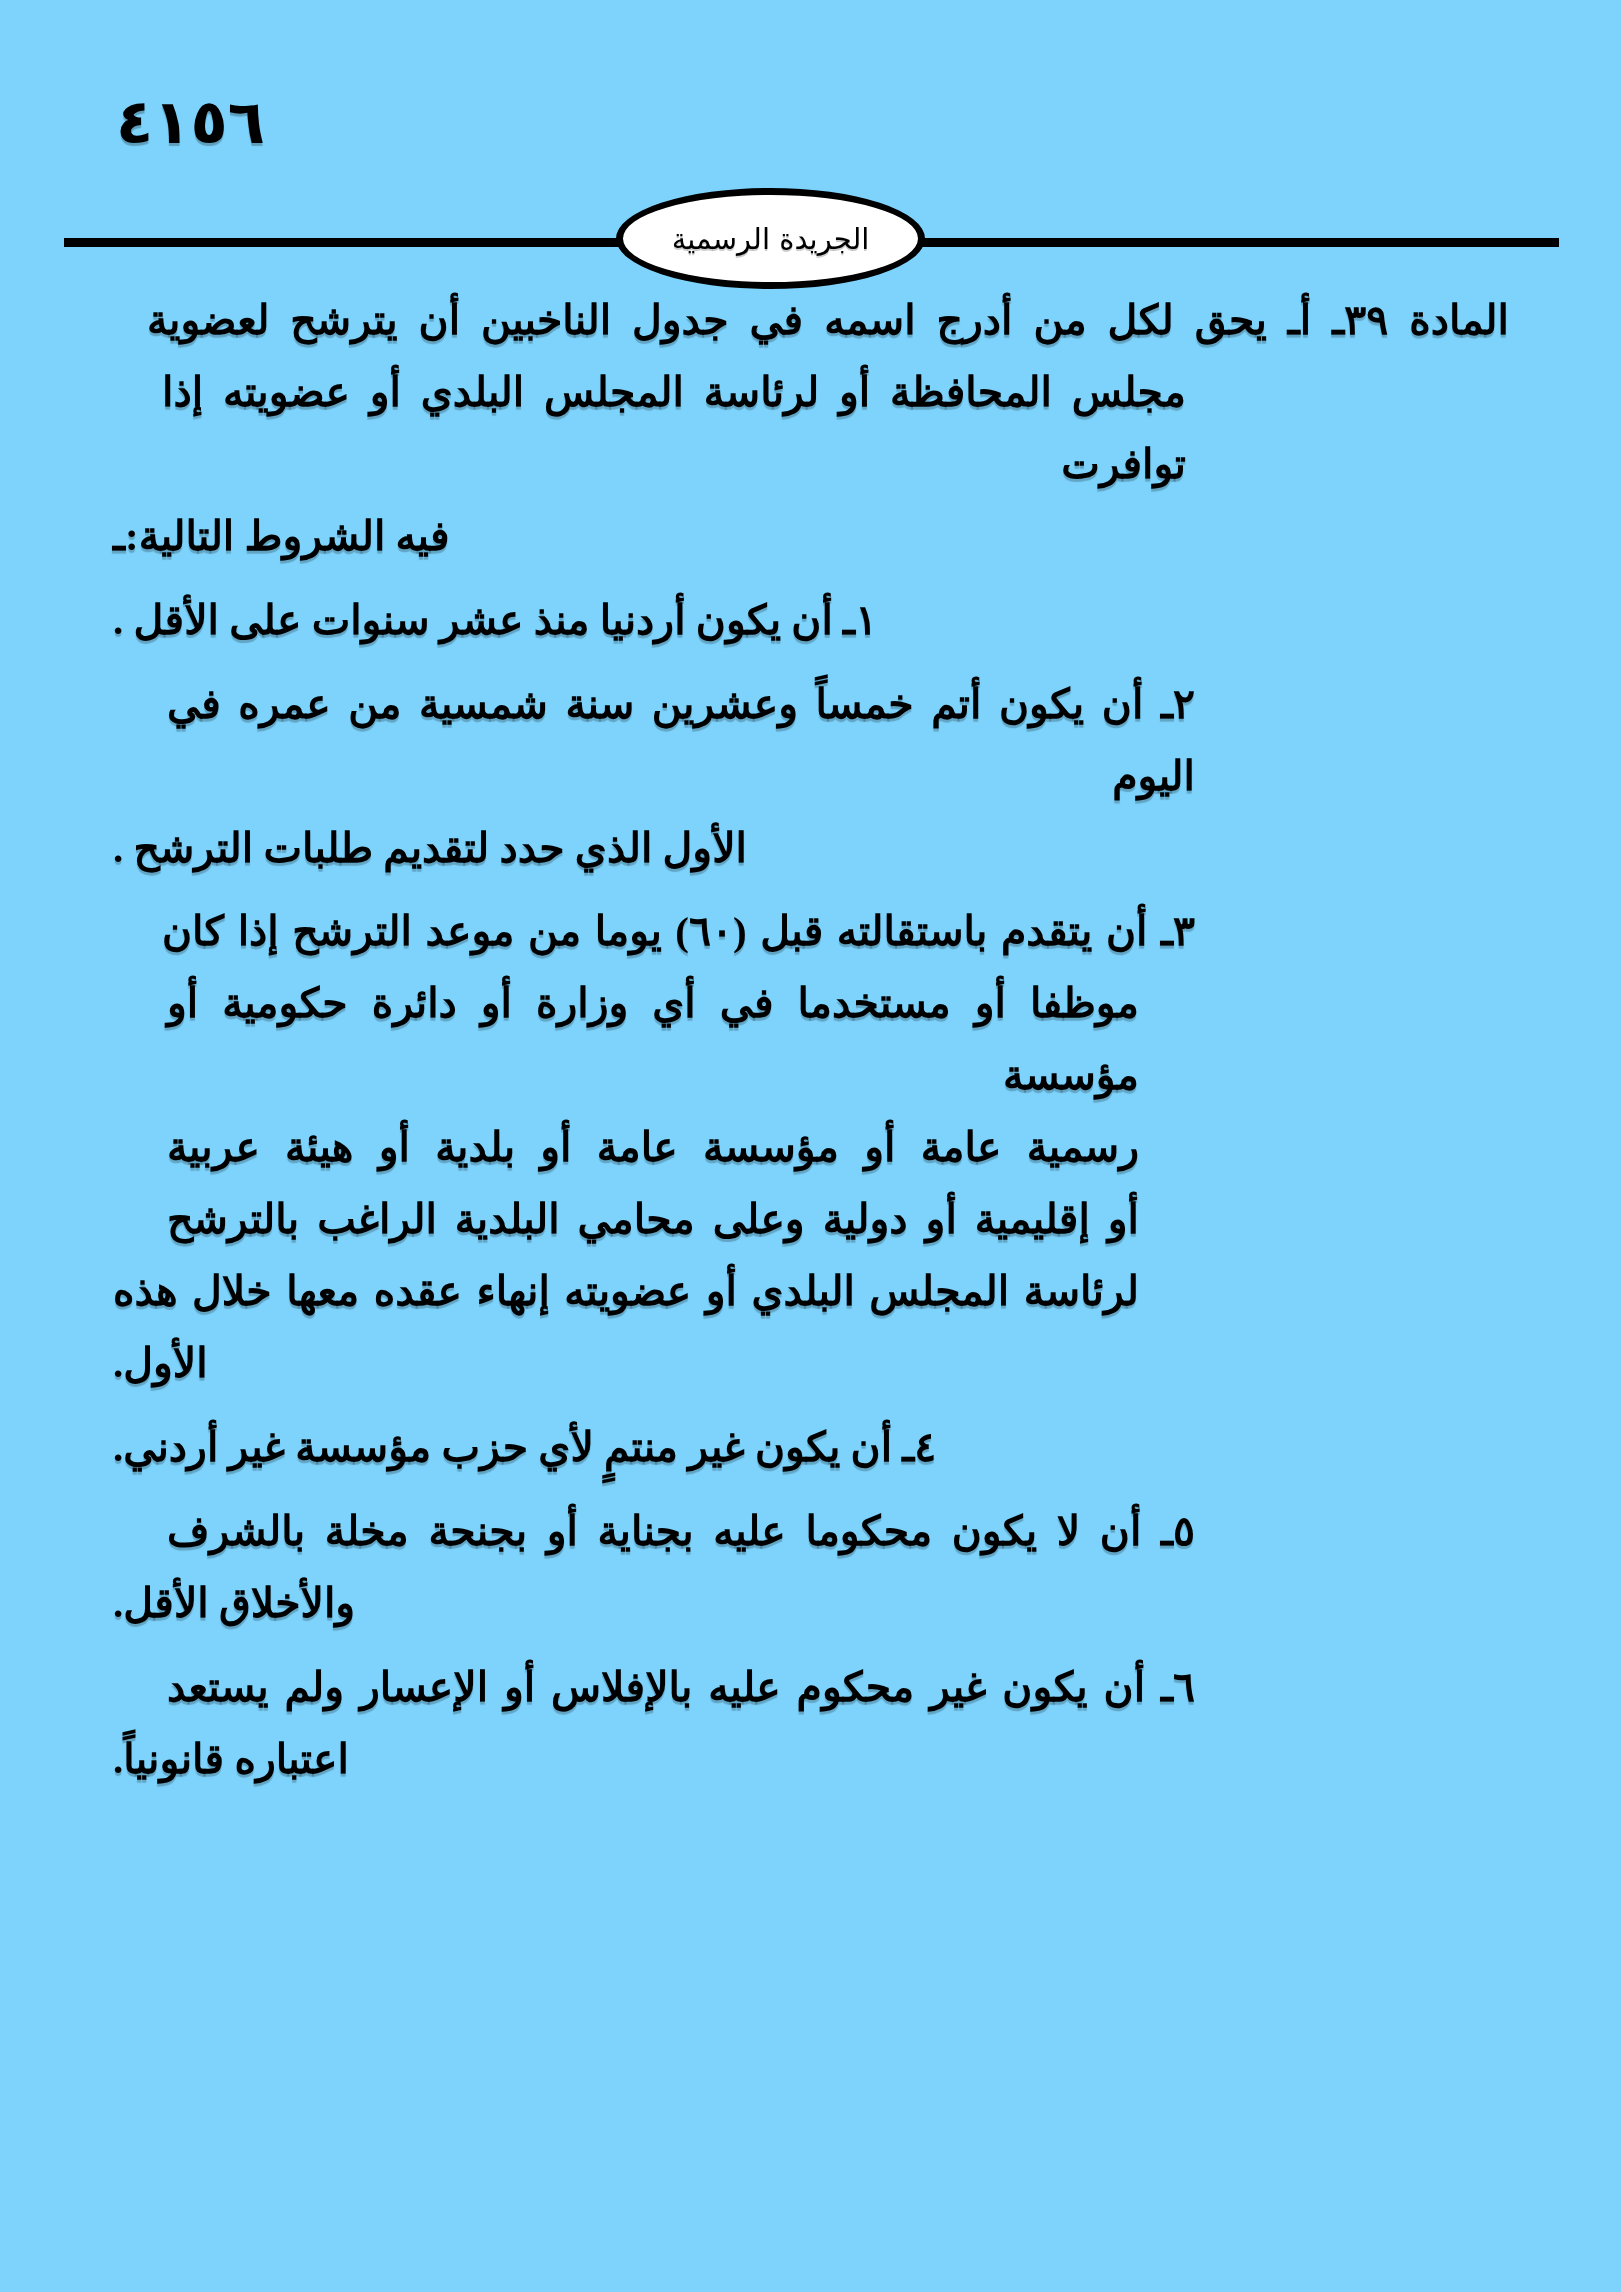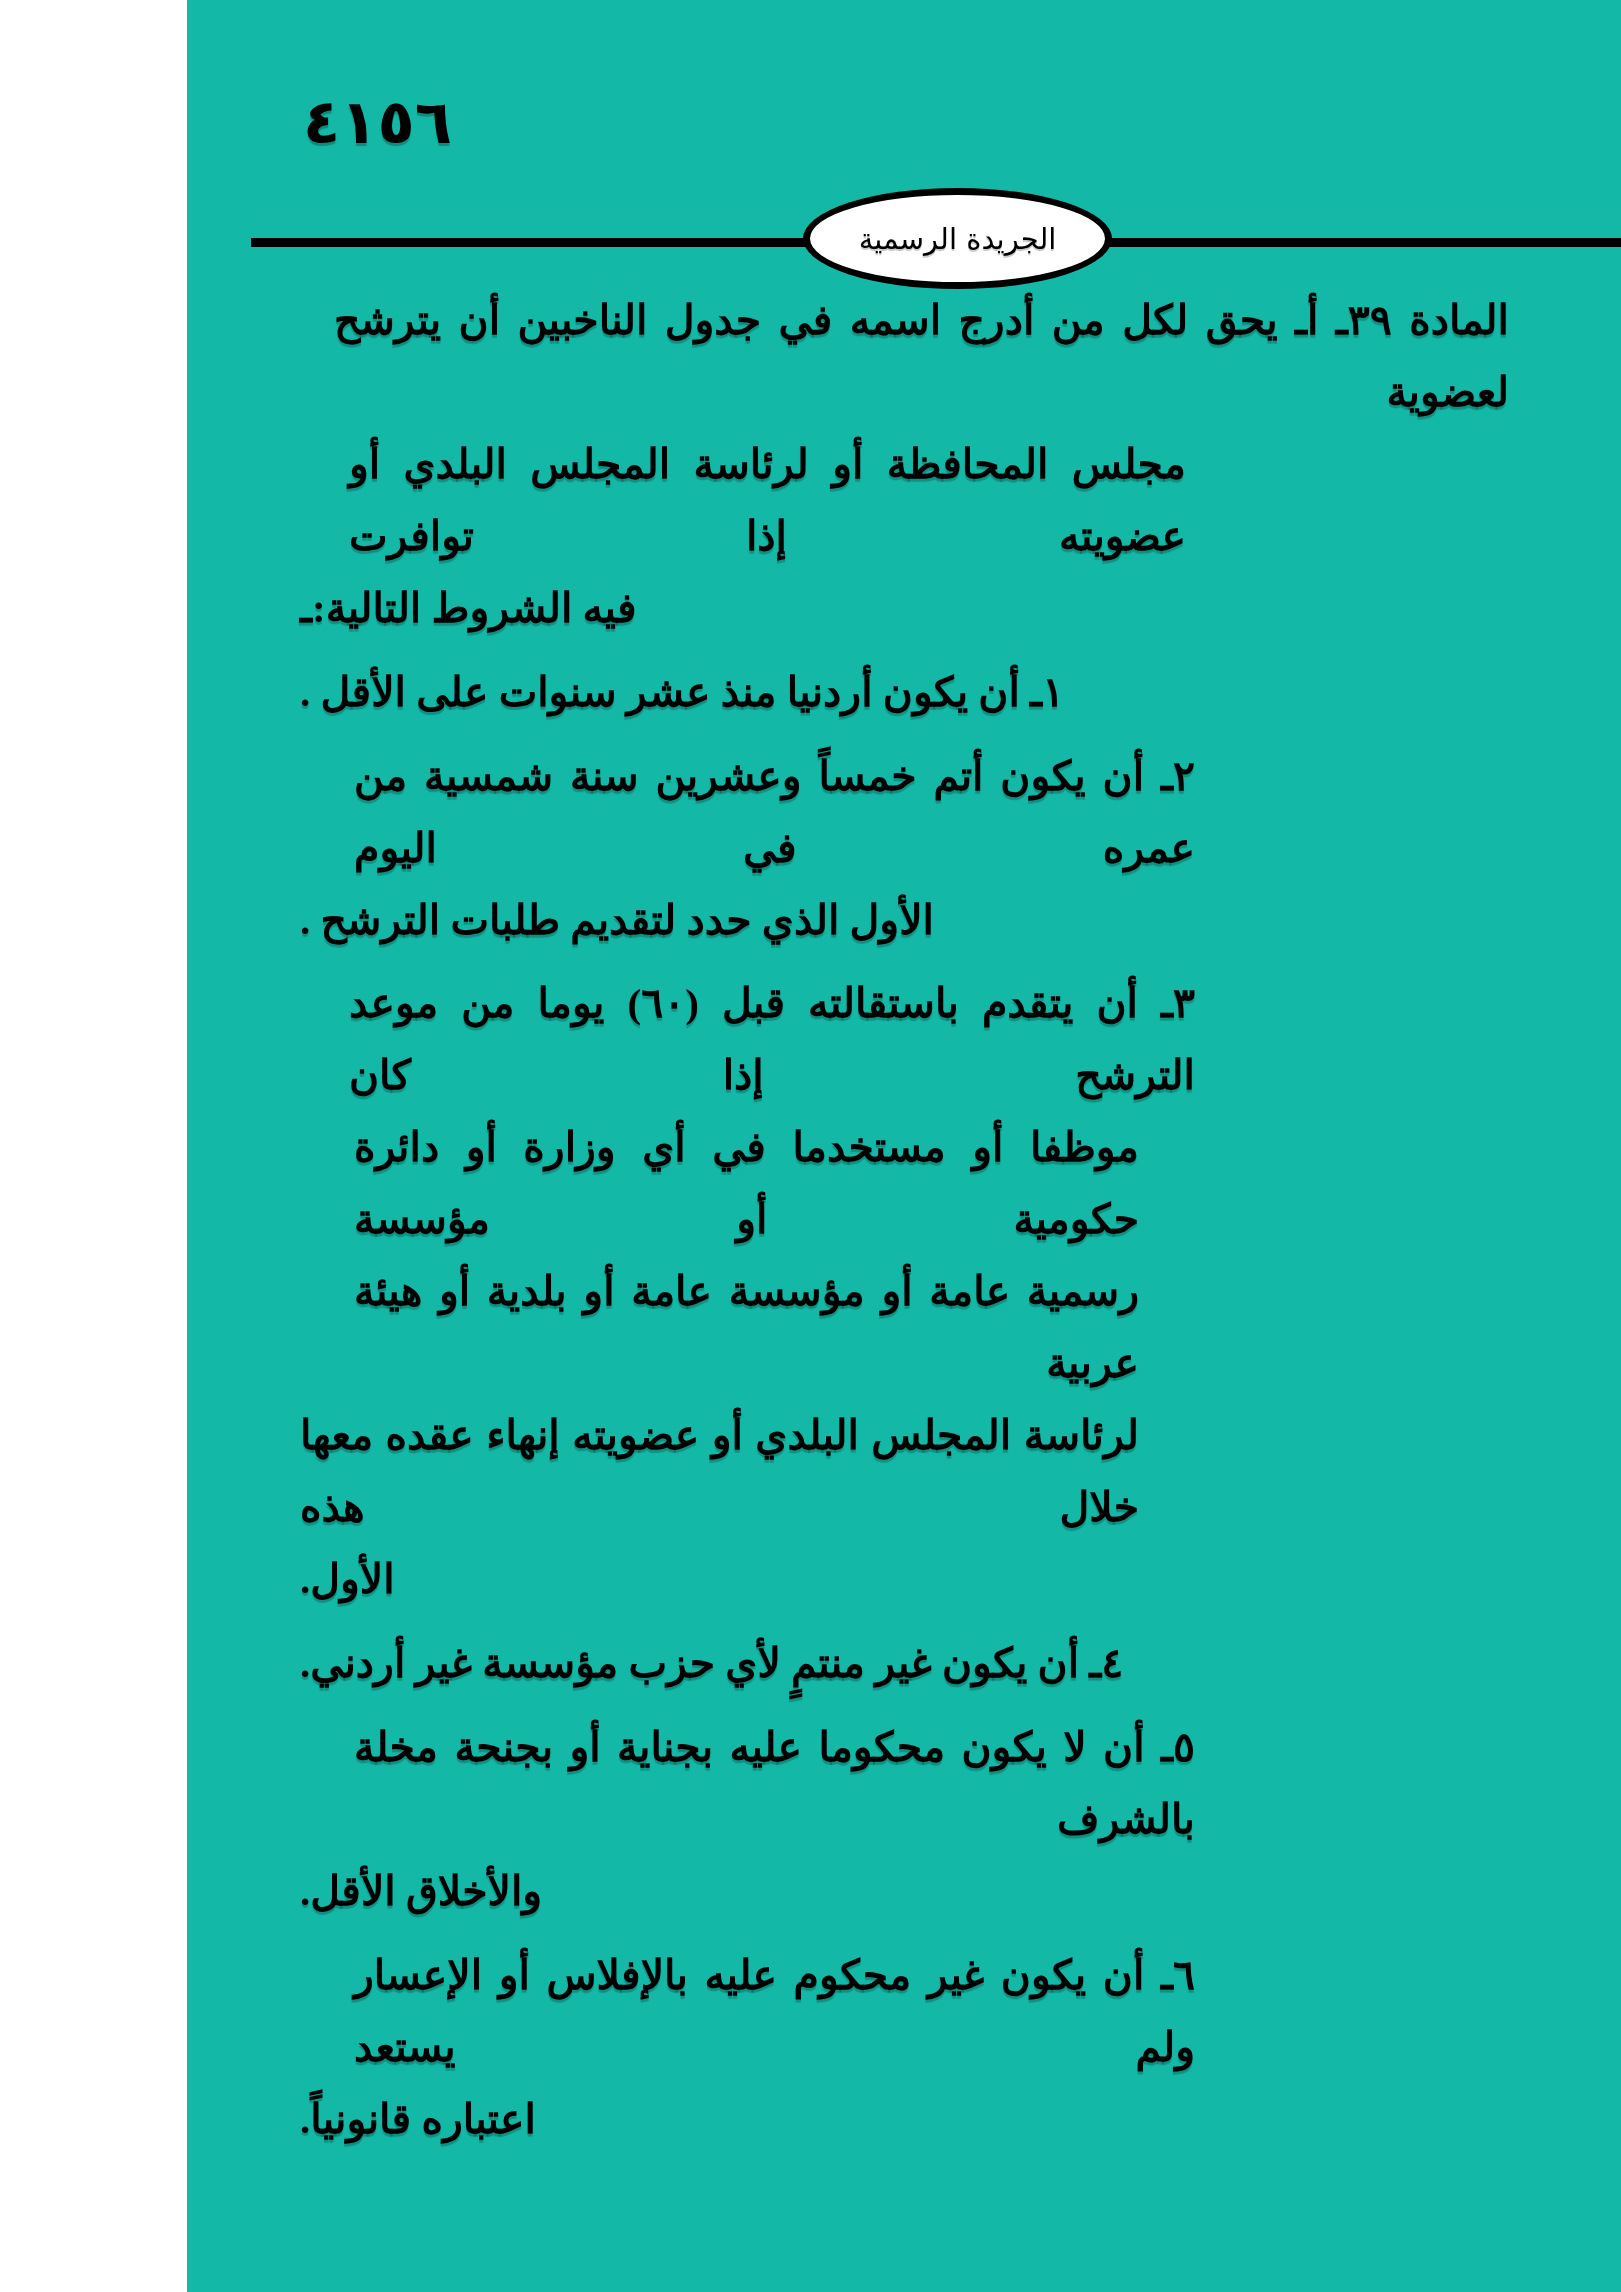--- a/index.html
+++ b/index.html
@@ -3,21 +3,21 @@
 <meta charset="utf-8">
 <style>
   html,body{margin:0;padding:0;}
   body{
     width:1621px;height:2293px;
     background:#ffffff;
     font-family:"DejaVu Sans",sans-serif;
     color:#000;
     overflow:hidden;
   }
-  .page{position:relative;width:1434px;height:2293px;background:#14b8a6;direction:rtl;}
+  .page{position:relative;width:1621px;height:2293px;background:#7dd3fc;direction:rtl;}
   .pagenum{
     position:absolute;left:116px;top:86px;
     font-size:61px;font-weight:bold;direction:rtl;
     letter-spacing:2px;
     text-shadow:0 2.9px 1px rgba(0,0,0,0.25);
   }
   .rule{
     position:absolute;top:238px;left:64px;width:1495px;height:8.8px;background:#000;
   }
   .oval{
@@ -74,20 +74,21 @@
 
     <div class="para">
       <div class="ln j" style="margin-right:314px;margin-left:54px">٢ـ أن يكون أتم خمساً وعشرين سنة شمسية من عمره في اليوم</div>
       <div class="ln" style="margin-right:366px">الأول الذي حدد لتقديم طلبات الترشح .</div>
     </div>
 
     <div class="para">
       <div class="ln j" style="margin-right:314px;margin-left:49px">٣ـ أن يتقدم باستقالته قبل (٦٠) يوما من موعد الترشح إذا كان</div>
       <div class="ln j" style="margin-right:370px;margin-left:54px">موظفا أو مستخدما في أي وزارة أو دائرة حكومية أو مؤسسة</div>
       <div class="ln j" style="margin-right:370px;margin-left:54px">رسمية عامة أو مؤسسة عامة أو بلدية أو هيئة عربية</div>
+      <div class="ln j" style="margin-right:370px;margin-left:54px">أو إقليمية أو دولية وعلى محامي البلدية الراغب بالترشح</div>
       <div class="ln j" style="margin-right:370px;">لرئاسة المجلس البلدي أو عضويته إنهاء عقده معها خلال هذه</div>
       <div class="ln" style="margin-right:328px">الأول.</div>
     </div>
 
     <div class="para">
       <div class="ln" style="margin-right:314px">٤ـ أن يكون غير منتمٍ لأي حزب مؤسسة غير أردني.</div>
     </div>
 
     <div class="para">
       <div class="ln j" style="margin-right:314px;margin-left:54px">٥ـ أن لا يكون محكوما عليه بجناية أو بجنحة مخلة بالشرف</div>

